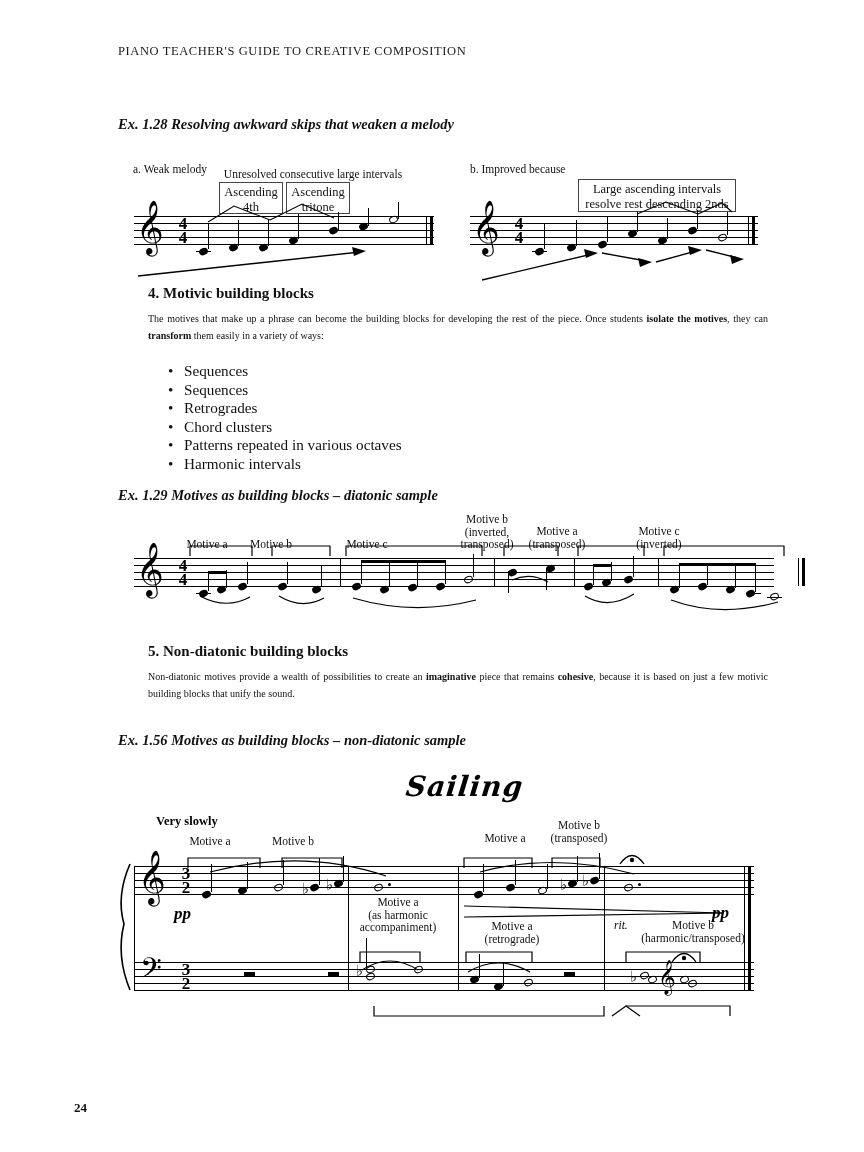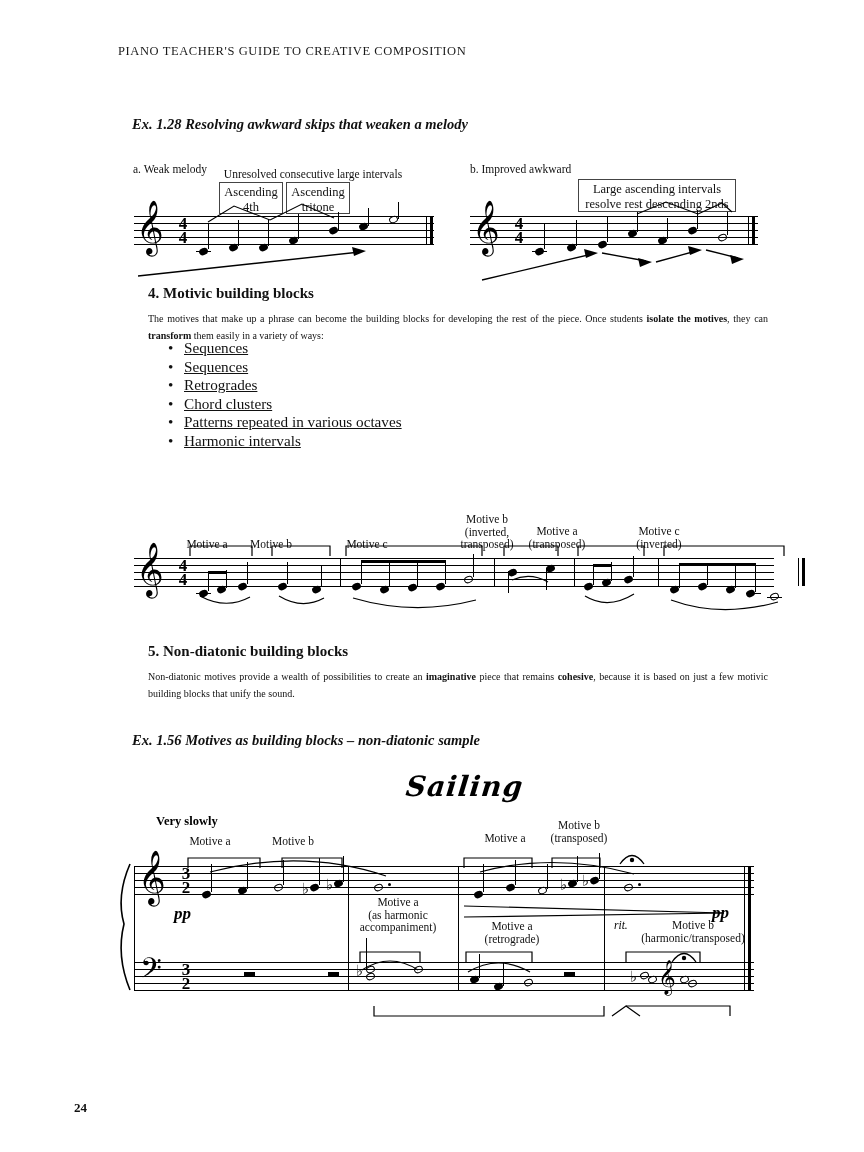--- a/index.html
+++ b/index.html
@@ -31,21 +31,20 @@
 
   
   .ex-caption {
     position: absolute;
     left: 118px;
     font-style: italic;
     font-weight: bold;
     font-size: 14.5px;
     color: #111;
     white-space: nowrap;
-    margin-left: 14px;
   }
 
   
   .sec-head {
     position: absolute;
     left: 148px;
     font-weight: bold;
     font-size: 15px;
     color: #111;
     white-space: nowrap;
@@ -205,21 +204,21 @@
 
   <div class="ex-caption" style="top:116px;">Ex. 1.28  Resolving awkward skips that weaken a melody</div>
 
   <div class="lbl left" style="left:133px; top:163px; width:110px;">a. Weak melody</div>
   <div class="lbl" style="left:218px; top:168px; width:190px;">Unresolved consecutive large intervals</div>
   <div class="boxed" style="left:219px; top:182px; width:64px; height:32px;">Ascending
 4th</div>
   <div class="boxed" style="left:286px; top:182px; width:64px; height:32px;">Ascending
 tritone</div>
 
-  <div class="lbl left" style="left:470px; top:163px; width:130px;">b. Improved awkward</div>
+  <div class="lbl left" style="left:470px; top:163px; width:130px;">b. Improved because</div>
   <div class="boxed" style="left:578px; top:179px; width:158px; height:33px;">Large ascending intervals
 resolve rest descending 2nds</div>
 
   <div class="staffwrap" style="left:134px; top:216px; width:300px; height:40px;">
     <div class="staff" style="left:0; top:0;  width:300px;"></div>
     <div class="staff" style="left:0; top:7px; width:300px;"></div>
     <div class="staff" style="left:0; top:14px;width:300px;"></div>
     <div class="staff" style="left:0; top:21px;width:300px;"></div>
     <div class="staff" style="left:0; top:28px;width:300px;"></div>
     <div class="clef treble" style="left:2px; top:-13px;">𝄞</div>
@@ -292,29 +291,30 @@
       <line x1="186" y1="24" x2="226" y2="13" stroke="#000" stroke-width="1.3"></line>
       <polygon points="232,12 218,8 220,17" fill="#000"></polygon>
       <line x1="236" y1="12" x2="268" y2="20" stroke="#000" stroke-width="1.3"></line>
       <polygon points="274,21 260,17 262,26" fill="#000"></polygon>
     </svg>
   </div>
 
   <div class="sec-head" style="top:285px;">4. Motivic building blocks</div>
   <div class="body-par" style="top:310px;"><span>The motives that make up a phrase can become the building blocks for developing the rest of the piece. Once students </span><b>isolate the motives</b><span>, they can </span><b>transform</b><span> them easily in a variety of ways:</span></div>
 
-  <ul class="bullets" style="top:339px;text-decoration:underline;">
+  <ul class="bullets" style="top:362px;">
     <li><span class="dot">•</span><span>Sequences</span></li>
     <li><span class="dot">•</span><span>Sequences</span></li>
     <li><span class="dot">•</span><span>Retrogrades</span></li>
     <li><span class="dot">•</span><span>Chord clusters</span></li>
     <li><span class="dot">•</span><span>Patterns repeated in various octaves</span></li>
     <li><span class="dot">•</span><span>Harmonic intervals</span></li>
   </ul>
 
+  <div class="ex-caption" style="top:487px;">Ex. 1.29  Motives as building blocks – diatonic sample</div>
 
   <div class="lbl" style="left:172px; top:538px; width:70px;">Motive a</div>
   <div class="lbl" style="left:236px; top:538px; width:70px;">Motive b</div>
   <div class="lbl" style="left:330px; top:538px; width:74px;">Motive c</div>
   <div class="lbl" style="left:452px; top:513px; width:70px;">Motive b
 (inverted,
 transposed)</div>
   <div class="lbl" style="left:521px; top:525px; width:72px;">Motive a
 (transposed)</div>
   <div class="lbl" style="left:624px; top:525px; width:70px;">Motive c

